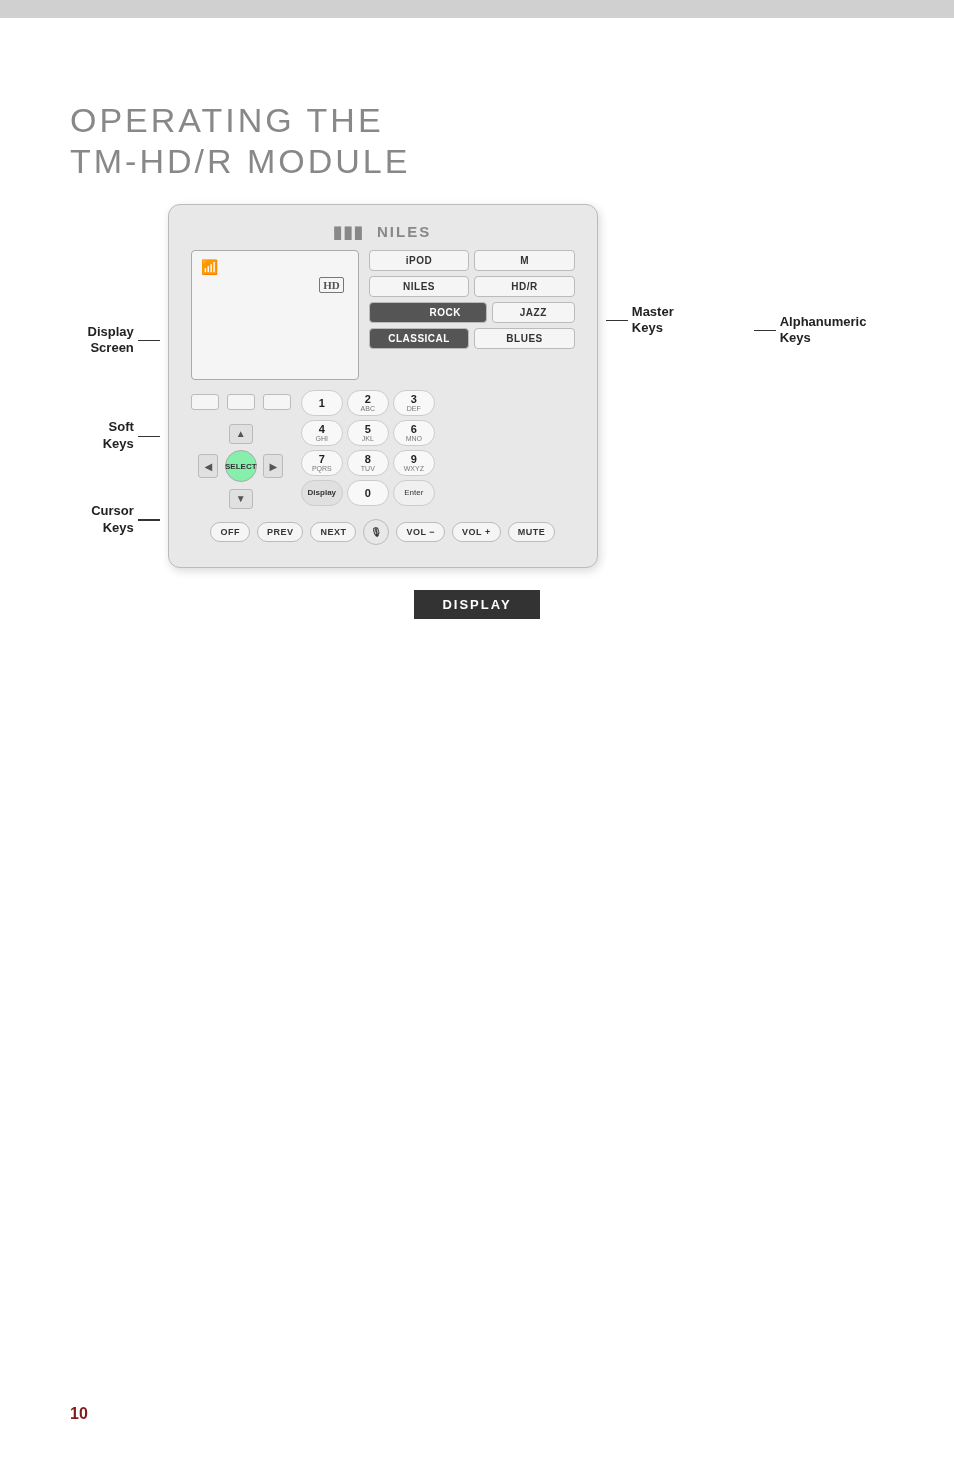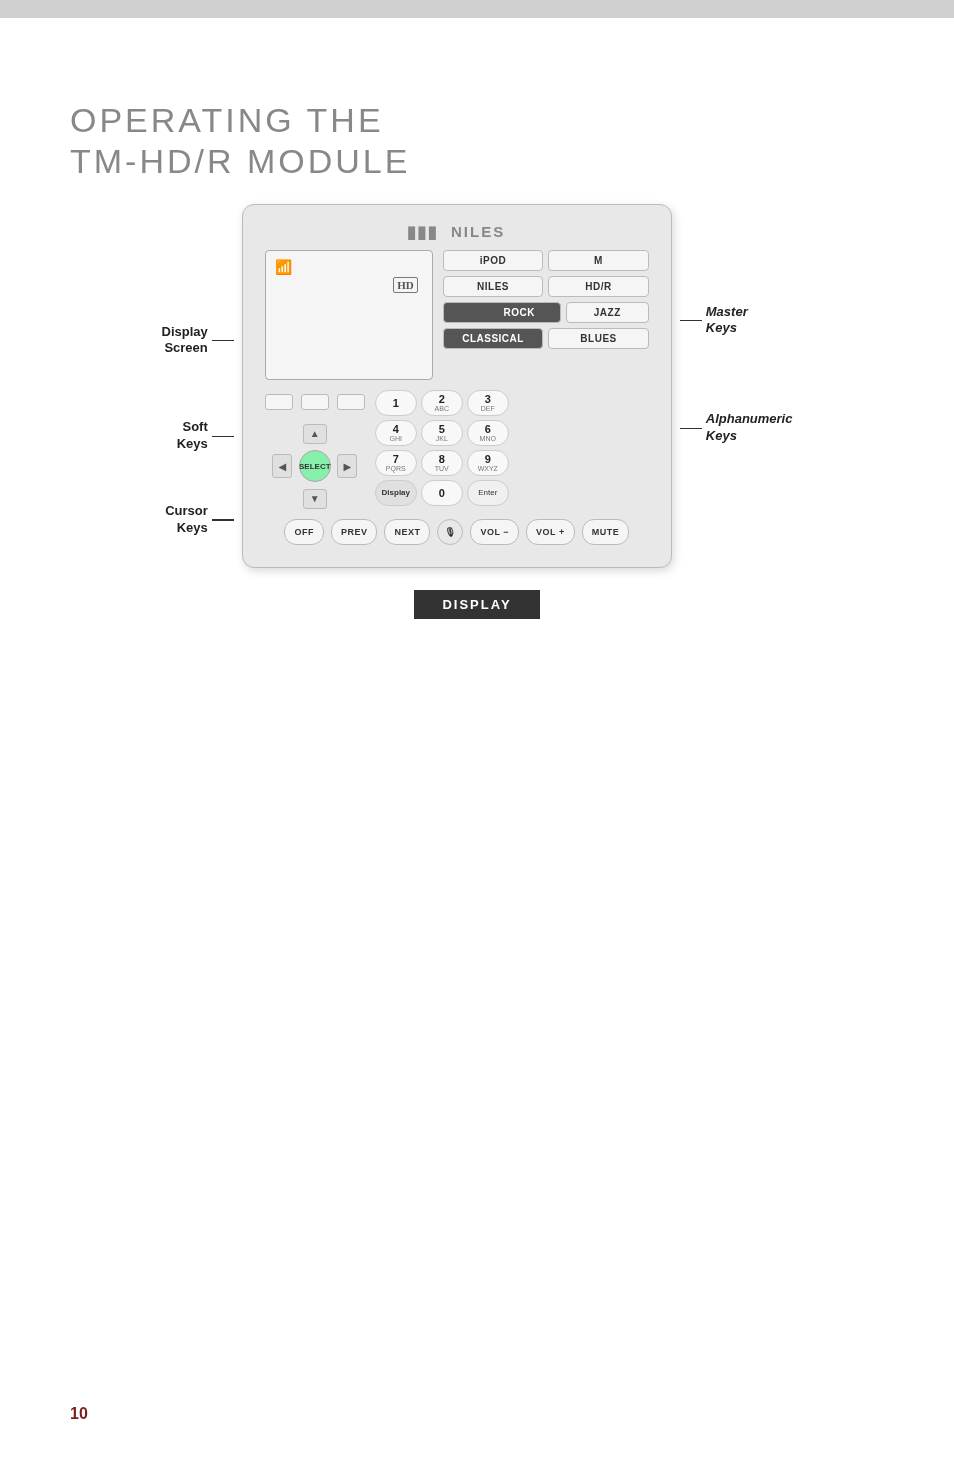--- a/index.html
+++ b/index.html
@@ -274,20 +274,21 @@
     }
     .alpha-btn.enter-btn {
       background: #f0f0f0;
     }
     
     .transport-row {
       display: flex;
       gap: 7px;
       margin-top: 10px;
       justify-content: center;
+      align-items: center;
     }
     .transport-btn {
       background: #f5f5f5;
       border: 1px solid #bbb;
       border-radius: 12px;
       padding: 4px 9px;
       font-size: 9px;
       font-weight: bold;
       font-family: Arial, sans-serif;
       color: #333;
@@ -327,26 +328,25 @@
     .left-labels-col {
       display: flex;
       flex-direction: column;
       align-items: flex-end;
       padding-right: 8px;
       padding-top: 120px;
       gap: 36px;
     }
     .right-labels-col {
       display: flex;
-      flex-direction: column;
+      flex-direction: row;
       align-items: flex-start;
       padding-left: 8px;
       padding-top: 100px;
-      gap: 64px;
-      font-style: italic;
+      gap: 80px;
     }
     .label-text {
       font-family: Arial, sans-serif;
       font-size: 13px;
       font-weight: bold;
       color: #222;
       line-height: 1.3;
       text-align: right;
     }
     .label-text.right-align {

